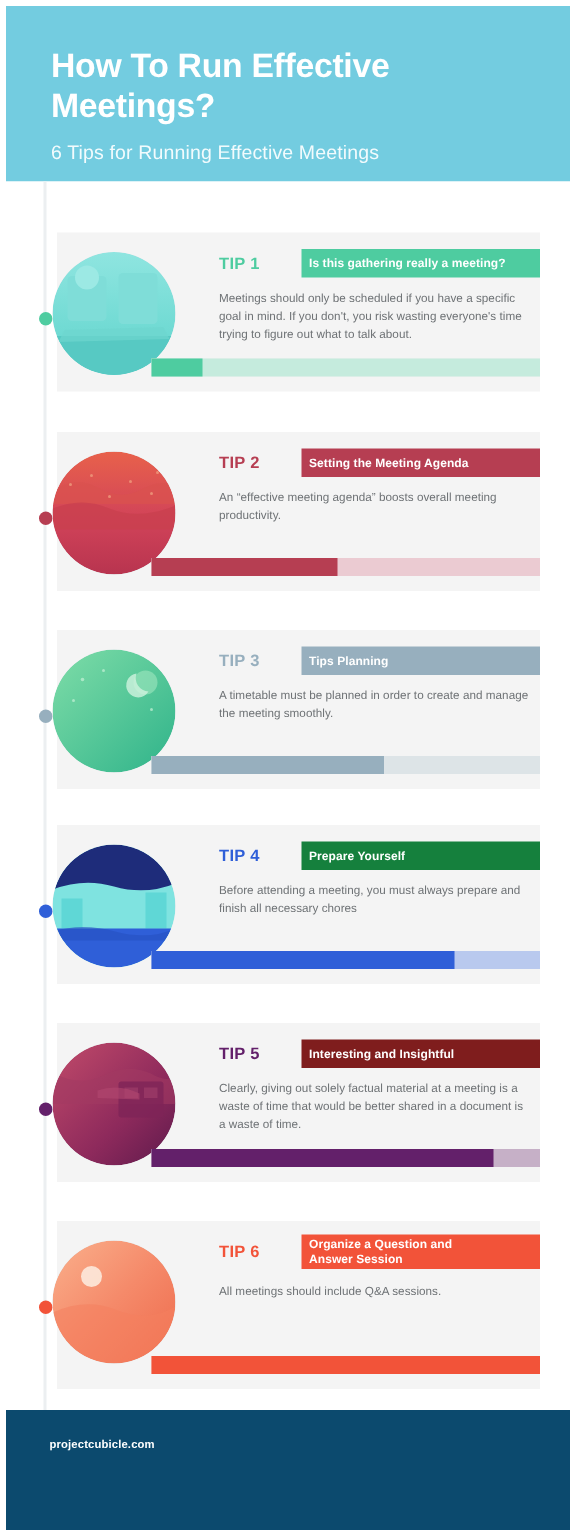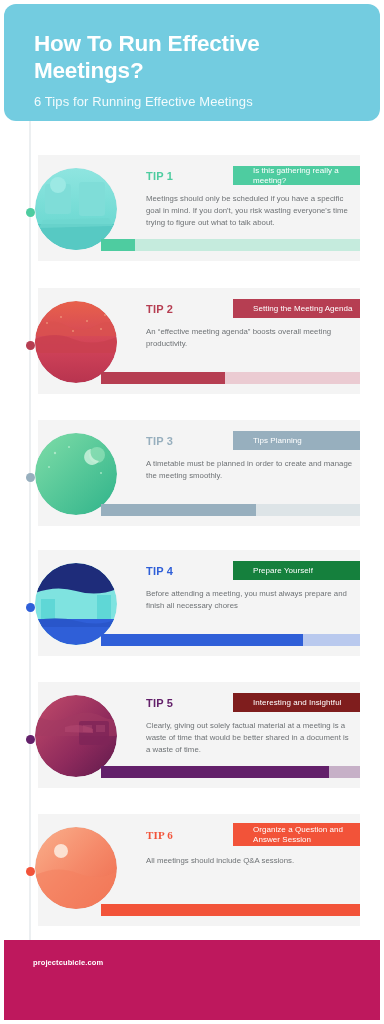--- a/index.html
+++ b/index.html
@@ -27,21 +27,20 @@
   
   .header {
     position: absolute;
     left: 4px;
     top: 4px;
     width: 376px;
     height: 117px;
     background: #73CCE0;
     box-sizing: border-box;
     padding: 26px 28px 0 30px;
-    border-radius: 12px;
   }
   .header-title {
     font-size: 22.5px;
     line-height: 27px;
     font-weight: bold;
     color: #ffffff;
     letter-spacing: -0.2px;
     margin: 0;
     white-space: pre-line;
   }
@@ -114,40 +113,39 @@
   }
 
   .tip-head {
     position: absolute;
     left: 0;
     top: 11px;
     height: 19px;
     width: 100%;
     display: flex;
     align-items: stretch;
-    gap: 32px;
   }
   .tip-no {
     width: 55px;
     flex: 0 0 55px;
     font-size: 11px;
     font-weight: bold;
     letter-spacing: 0.2px;
     display: flex;
     align-items: center;
   }
   .tip-label {
     flex: 1 1 auto;
     color: #ffffff;
     font-size: 8px;
-    font-weight: normal;
+    font-weight: bold;
     letter-spacing: 0.05px;
     display: flex;
     align-items: center;
-    padding-left: 20px;
+    padding-left: 5px;
     padding-right: 4px;
     box-sizing: border-box;
     line-height: 9.5px;
     white-space: pre-line;
   }
   .tip-head.two-line { height: 23px; top: 9px; }
 
   .tip-body {
     position: absolute;
     left: 0;
@@ -183,21 +181,21 @@
     width: 100%;
   }
 
   
   .footer {
     position: absolute;
     left: 4px;
     bottom: 4px;
     width: 376px;
     height: 80px;
-    background: #be185d;
+    background: #0c4a6e;
   }
   .footer-text {
     position: absolute;
     left: 29px;
     top: 18px;
     font-size: 7.5px;
     font-weight: bold;
     color: #ffffff;
     letter-spacing: 0.1px;
   }
@@ -415,21 +413,21 @@
             </defs>
  <g clip-path="url(#c6)">
   <rect width="82" height="82" fill="url(#g6)"></rect>
   <path d="M0 48 q22 -10 42 -2 q22 9 40 -2 l0 38 -82 0z" fill="#F4805F" opacity="0.55"></path>
   <circle cx="26" cy="24" r="7" fill="#FCE9DC" opacity="0.9"></circle>
             </g>
           </svg>
         </div>
         <div class="card-right">
           <div class="tip-head two-line">
-            <div class="tip-no" style="color: rgb(242, 83, 57); font-family: Liberation Serif, serif;">TIP 6</div>
+            <div class="tip-no" style="color: rgb(242, 83, 57);">TIP 6</div>
             <div class="tip-label" style="background: rgb(242, 83, 57);">Organize a Question and
 Answer Session</div>
           </div>
           <div class="tip-body">All meetings should include Q&amp;A sessions.</div>
         </div>
         <div class="bar">
           <div class="bar-track" style="background: rgb(249, 192, 179);"></div>
           <div class="bar-fill" style="width: 100%; background: rgb(242, 83, 57);"></div>
         </div>
       </div>

